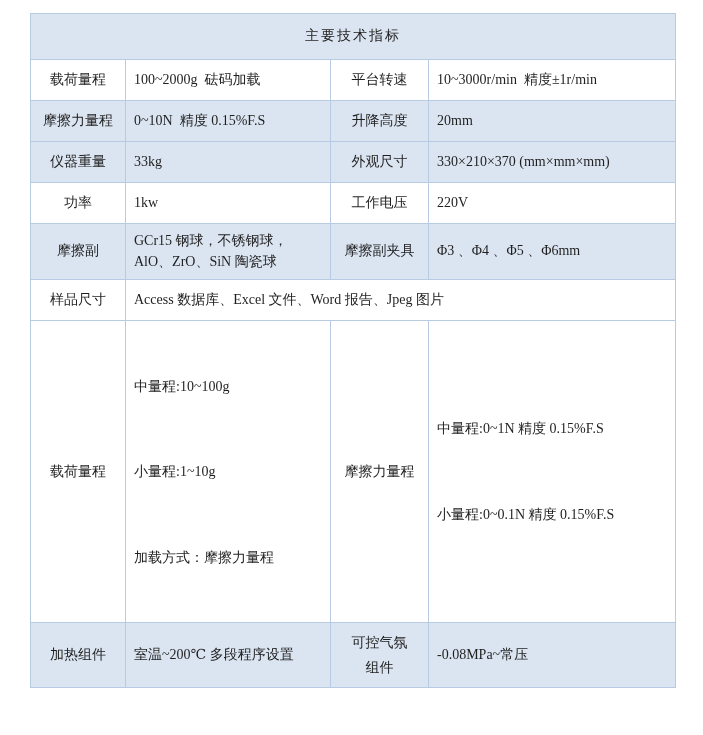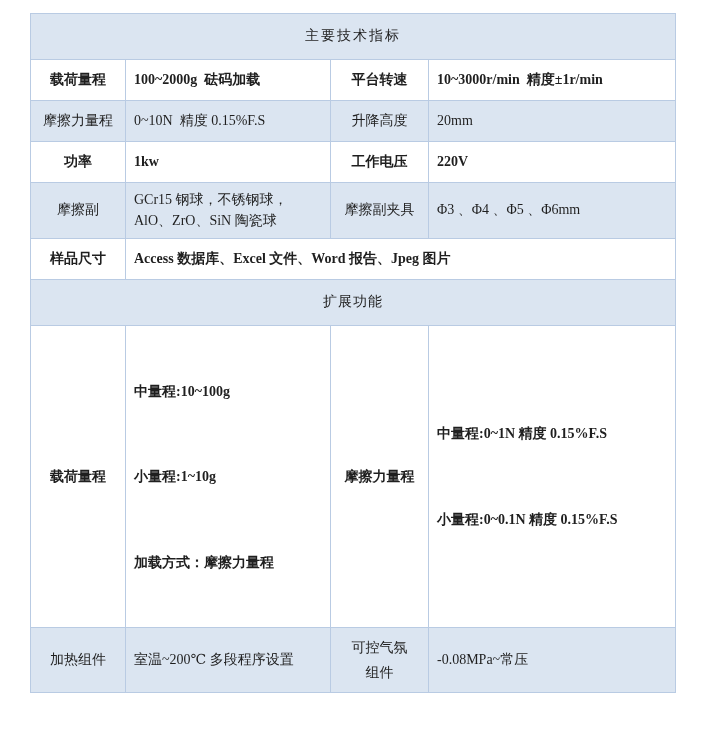--- a/index.html
+++ b/index.html
@@ -10,21 +10,21 @@
   table.specs{
     position:absolute;left:30px;top:13px;width:645px;
     border-collapse:collapse;table-layout:fixed;
   }
   table.specs td{
     border:1px solid #b9cbe3;
     font-size:14px;line-height:1.45;vertical-align:middle;
     overflow:hidden;
   }
   tr.blue td{background:#dbe5f1;}
-  tr.white td{background:#ffffff;font-weight:bold;}
+  tr.white td{background:#ffffff;}
   td.lab{text-align:center;padding:2px 6px;}
   td.val{text-align:left;padding:2px 8px;white-space:pre-wrap;}
   td.title-cell{height:43px;text-align:center;font-size:20px;letter-spacing:2px;}
   td.section-cell{height:43px;text-align:center;font-size:16px;letter-spacing:1px;}
   tr.std td{height:36px;}
   tr.tall td{height:51px;}
   tr.e1 td{height:91px;}
   tr.e2 td{height:60px;}
   .multi p{margin:13px 0;line-height:19px;}
   td.lab .lab-line{line-height:25px;}
@@ -50,40 +50,43 @@
         <td class="val">100~2000g  砝码加载</td>
         <td class="lab">平台转速</td>
         <td class="val">10~3000r/min  精度±1r/min</td>
       </tr>
       <tr class="blue std">
         <td class="lab">摩擦力量程</td>
         <td class="val">0~10N  精度 0.15%F.S</td>
         <td class="lab">升降高度</td>
         <td class="val">20mm</td>
       </tr>
+      <tr class="blue std">
+        <td class="lab">仪器重量</td>
+        <td class="val">33kg</td>
+        <td class="lab">外观尺寸</td>
+        <td class="val">330×210×370 (mm×mm×mm)</td>
+      </tr>
       <tr class="white std">
         <td class="lab">功率</td>
         <td class="val">1kw</td>
         <td class="lab">工作电压</td>
         <td class="val">220V</td>
       </tr>
       <tr class="blue tall">
         <td class="lab">摩擦副</td>
         <td class="val">GCr15 钢球，不锈钢球，AlO、ZrO、SiN 陶瓷球</td>
         <td class="lab">摩擦副夹具</td>
         <td class="val">Φ3 、Φ4 、Φ5 、Φ6mm</td>
       </tr>
       <tr class="white std">
         <td class="lab">样品尺寸</td>
         <td class="val" colspan="3">Access 数据库、Excel 文件、Word 报告、Jpeg 图片</td>
       </tr>
 
-      <tr class="blue">
-        <td colspan="4" class="section-cell">扩展功能</td>
-      </tr>
 
       <tr class="white e1">
         <td class="lab">载荷量程</td>
         <td class="val multi">
           <p>中量程:10~100g</p>
           <p>小量程:1~10g</p>
           <p>加载方式：摩擦力量程</p>
         </td>
         <td class="lab">摩擦力量程</td>
         <td class="val multi">

